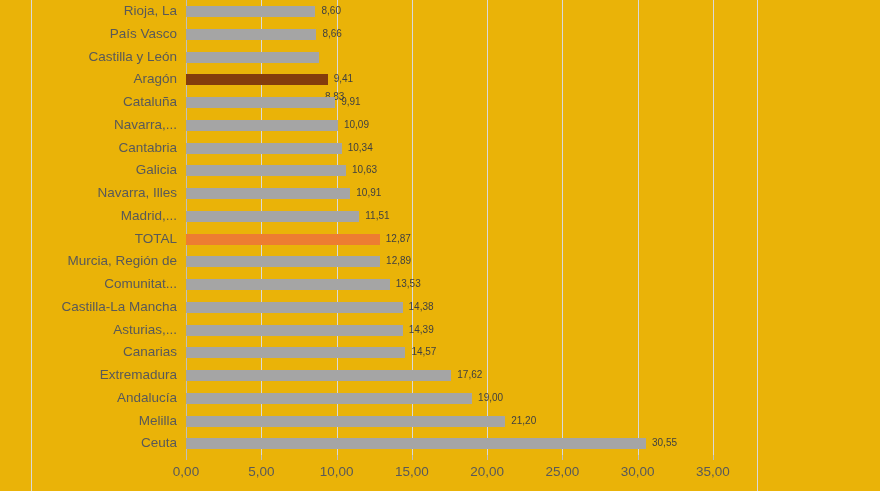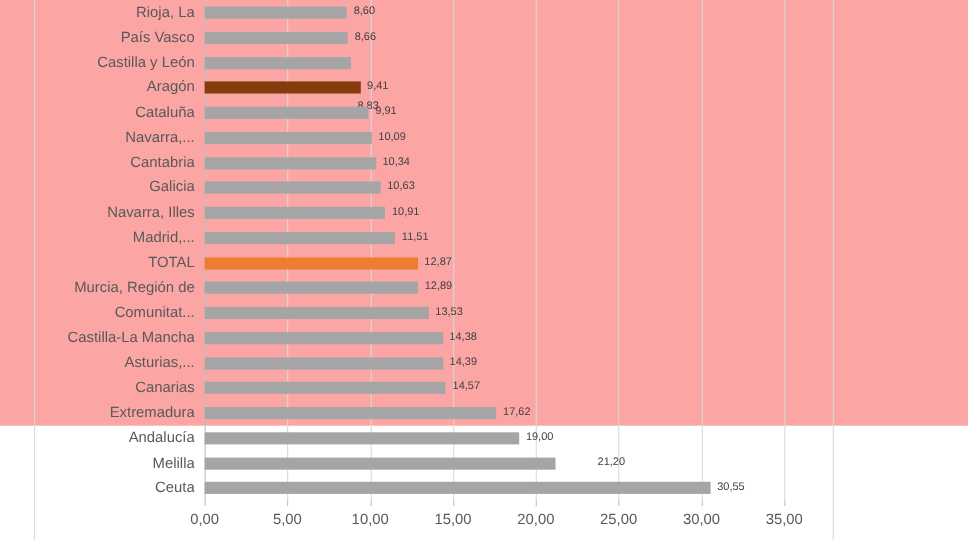--- a/index.html
+++ b/index.html
@@ -12,22 +12,22 @@
     height: 491px;
     font-family: "Liberation Sans", sans-serif;
     overflow: hidden;
     position: relative;
   }
 
   #chart-root {
     position: absolute;
     left: 0; top: 0;
     width: 880px;
-    height: 387px;
-    background: #fca5a5;
+    height: 491px;
+    background: #eab308;
   }
 
   
   .frame-line {
     position: absolute;
     top: 0;
     width: 1px;
     height: 491px;
     background: #d9d9d9;
   }
@@ -231,21 +231,21 @@
         <div class="val-label" style="left: 457.307px;">17,62</div>
       </div>
       <div class="row" style="top: 386.75px;">
         <div class="cat-label">Andalucía</div>
         <div class="bar" style="left: 186px; width: 286.086px;"></div>
         <div class="val-label" style="left: 478.086px;">19,00</div>
       </div>
       <div class="row" style="top: 409.5px; padding-left: 46px;">
         <div class="cat-label">Melilla</div>
         <div class="bar" style="left: 186px; width: 319.211px;"></div>
-        <div class="val-label" style="left: 511.211px; margin-left: 32px;">21,20</div>
+        <div class="val-label" style="left: 511.211px;">21,20</div>
       </div>
       <div class="row" style="top: 432.25px;">
         <div class="cat-label">Ceuta</div>
         <div class="bar" style="left: 186px; width: 459.996px;"></div>
         <div class="val-label" style="left: 651.996px;">30,55</div>
       </div>
     </div>
 
   <div id="xaxis">
       <div class="tick-mark" style="left: 0px;"></div>

